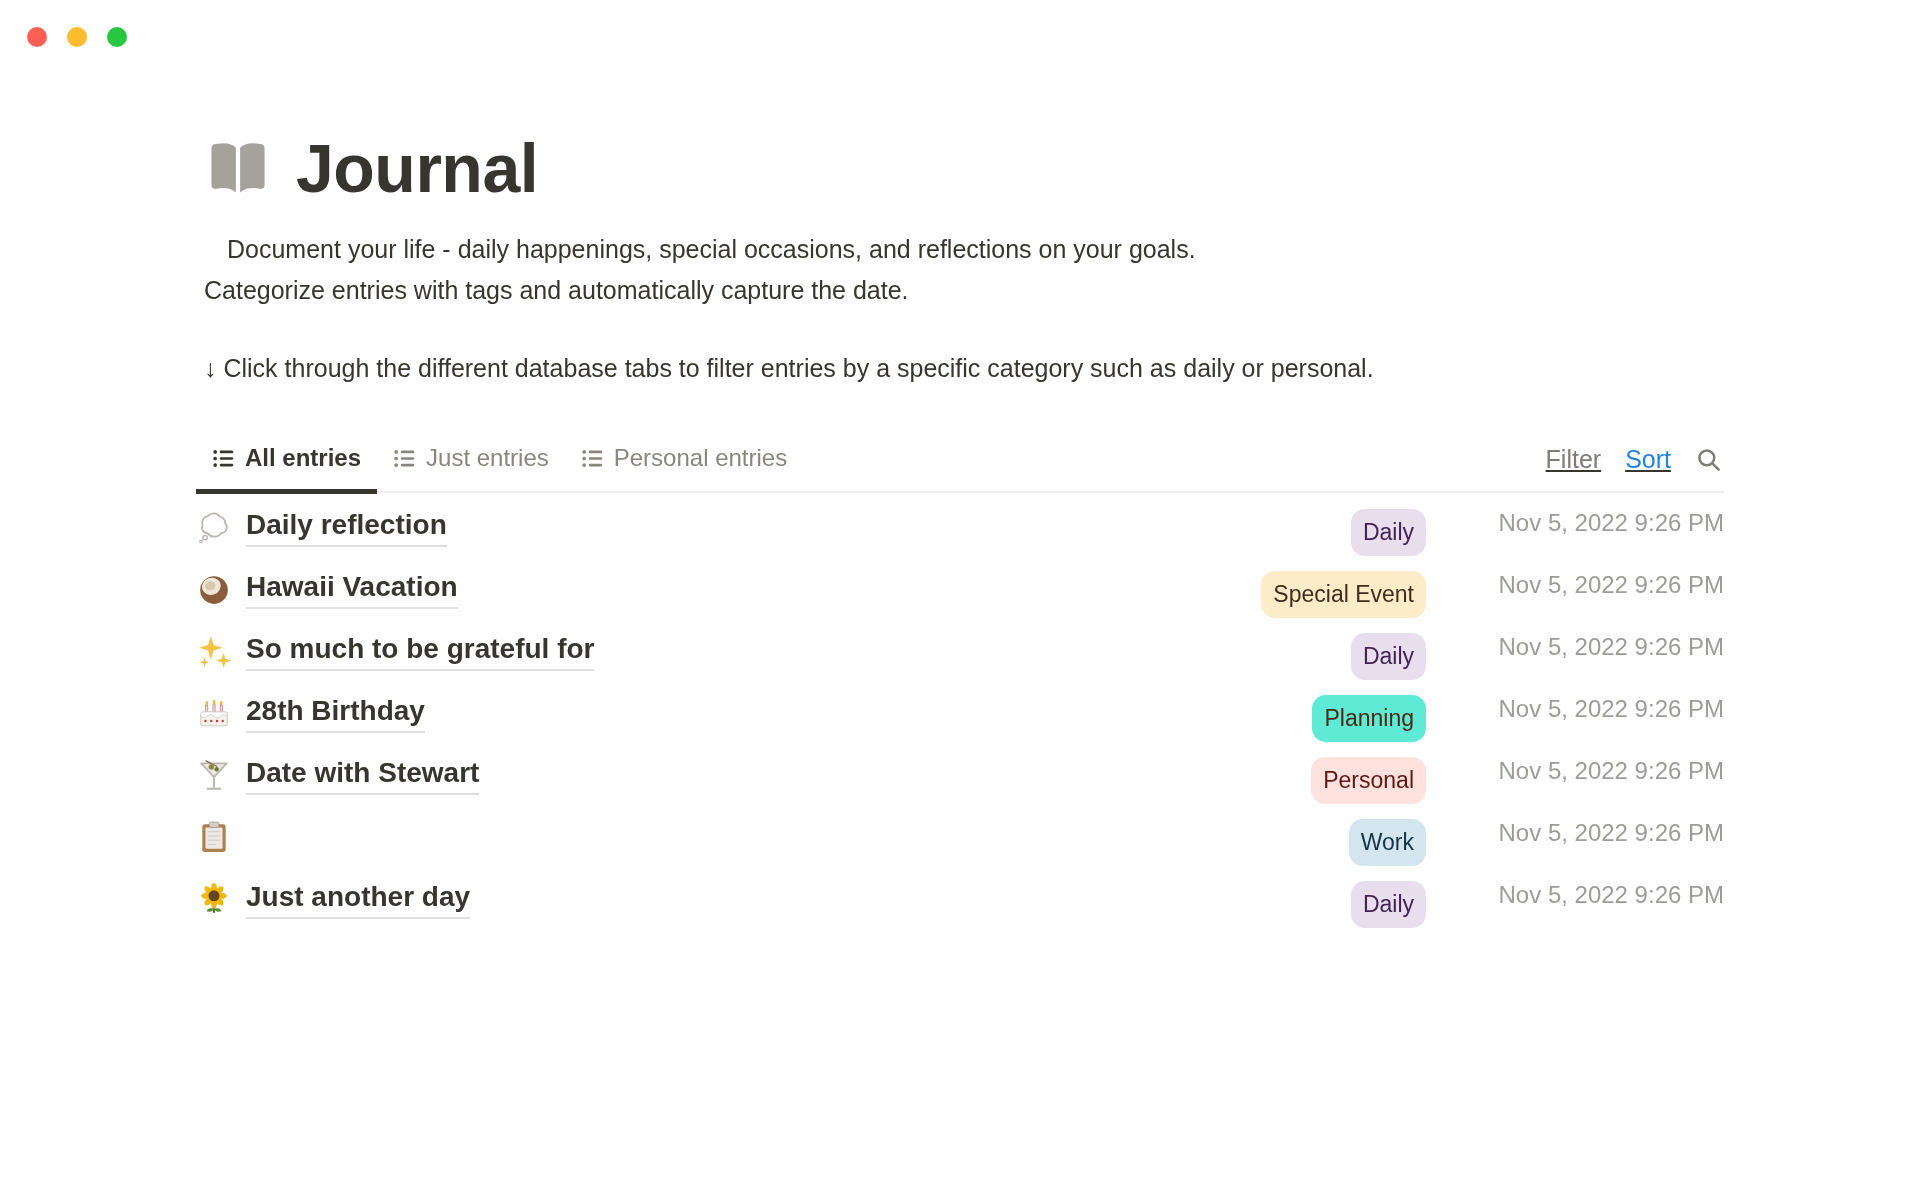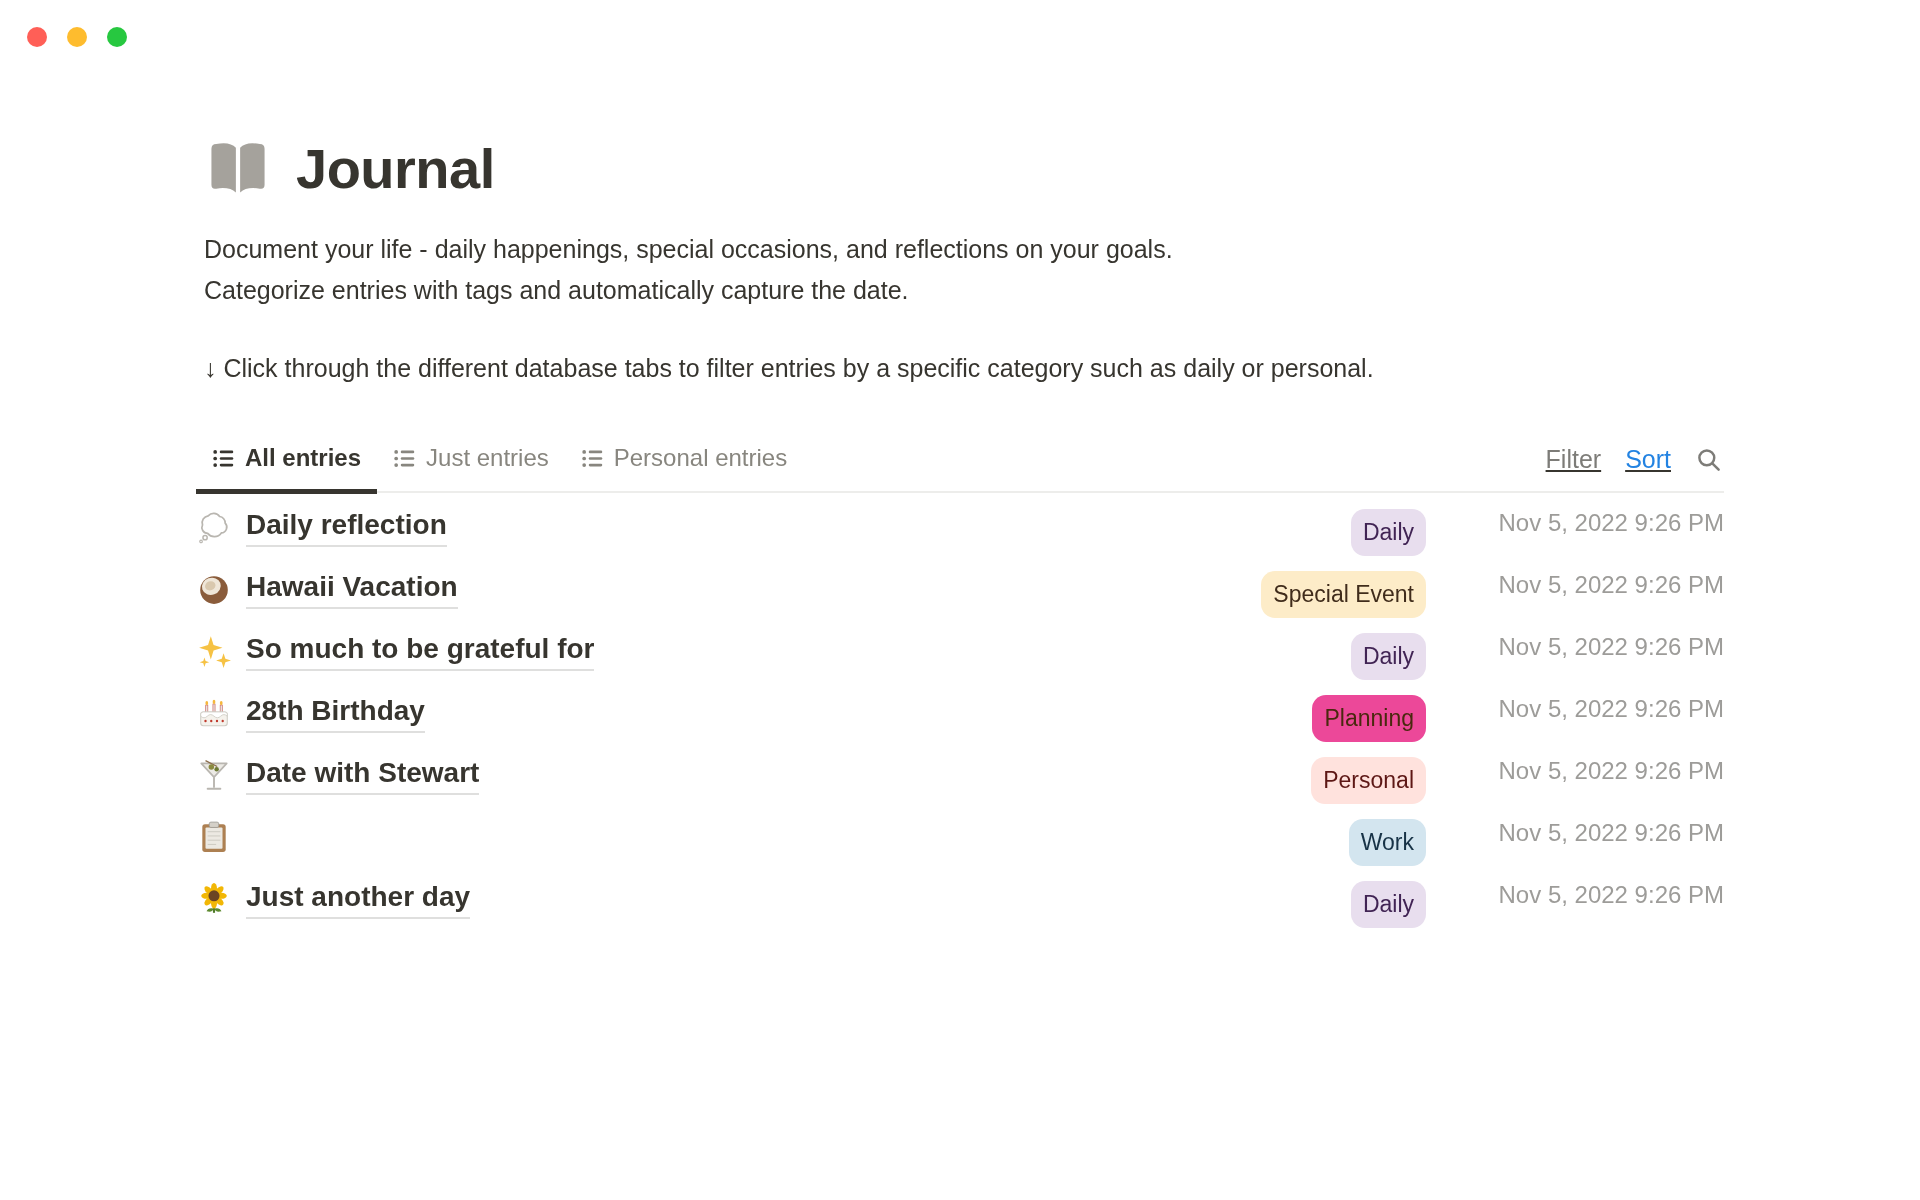--- a/index.html
+++ b/index.html
@@ -23,26 +23,26 @@
 
   
   .content {
     position: absolute; left: 196px; top: 130px; width: 1528px;
   }
   .page-header { padding-left: 8px; }
 
   .title-row { display: flex; align-items: center; gap: 24px; }
   .page-icon { width: 68px; height: 68px; display: flex; align-items: center; justify-content: center; }
   h1.page-title {
-    font-size: 56px; font-weight: 700; letter-spacing: -0.5px; color: #37352f;
+    font-size: 68px; font-weight: 700; letter-spacing: -0.5px; color: #37352f;
     line-height: 77px;
   }
 
   .desc { font-size: 25px; line-height: 41px; color: #37352f; }
-  .desc.first { margin-top: 22px; }
+  .desc.first { margin-top: 22px; margin-left: 23px; }
   .hint { font-size: 25px; line-height: 31px; margin-top: 42px; color: #37352f; }
 
   
   .tabbar {
     margin-top: 60px;
     display: flex; justify-content: space-between; align-items: flex-end;
     border-bottom: 2px solid #ededeb;
   }
   .tabs { display: flex; }
   .tab {
@@ -74,21 +74,21 @@
     padding-bottom: 4px; white-space: nowrap;
   }
   .spacer { flex: 1; }
   .tag {
     display: inline-flex; align-items: center;
     height: 47px; padding: 0 12px; border-radius: 14px;
     font-size: 23px; white-space: nowrap; flex: none;
   }
   .tag-purple { background: #e8deee; color: #412454; }
   .tag-yellow { background: #fdecc8; color: #402c1b; }
-  .tag-orange { background: #ec4899; color: #49290e; margin-left: 20px; }
+  .tag-orange { background: #5eead4; color: #49290e; margin-left: 20px; }
   .tag-pink   { background: #ffe2dd; color: #5d1715; }
   .tag-blue   { background: #d3e5ef; color: #183347; }
   .date {
     width: 262px; margin-left: 36px; flex: none;
     text-align: right; font-size: 24px; color: #9d9c99; white-space: nowrap;
   }
 </style>
 </head>
 <body>
 

